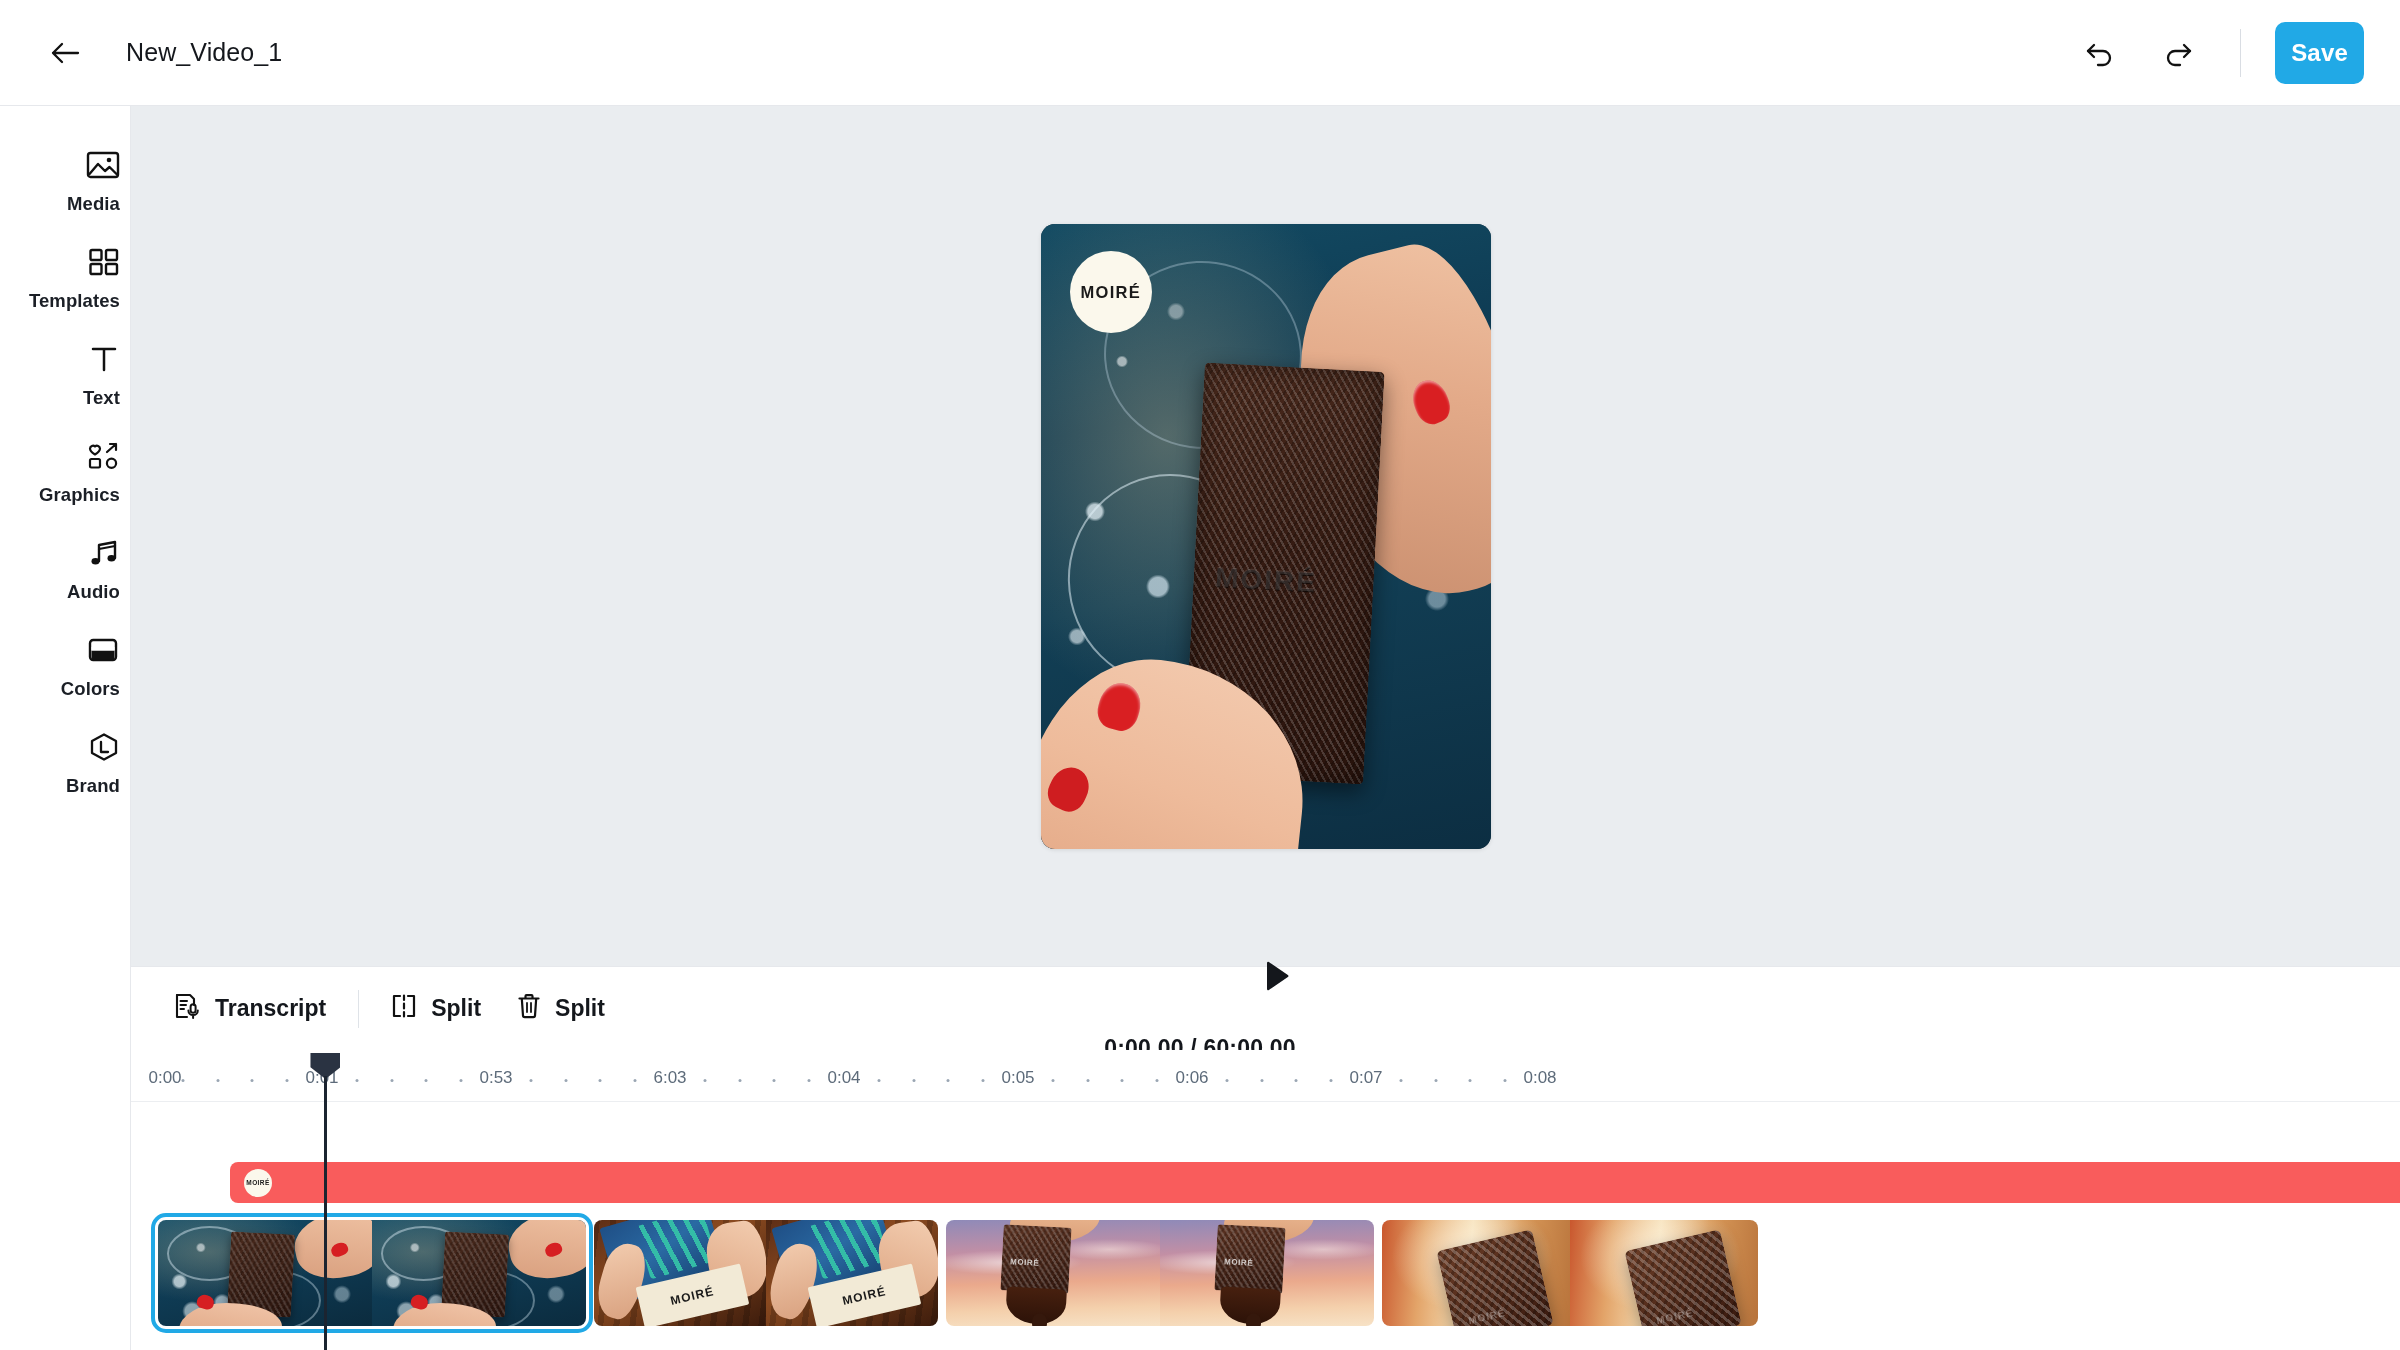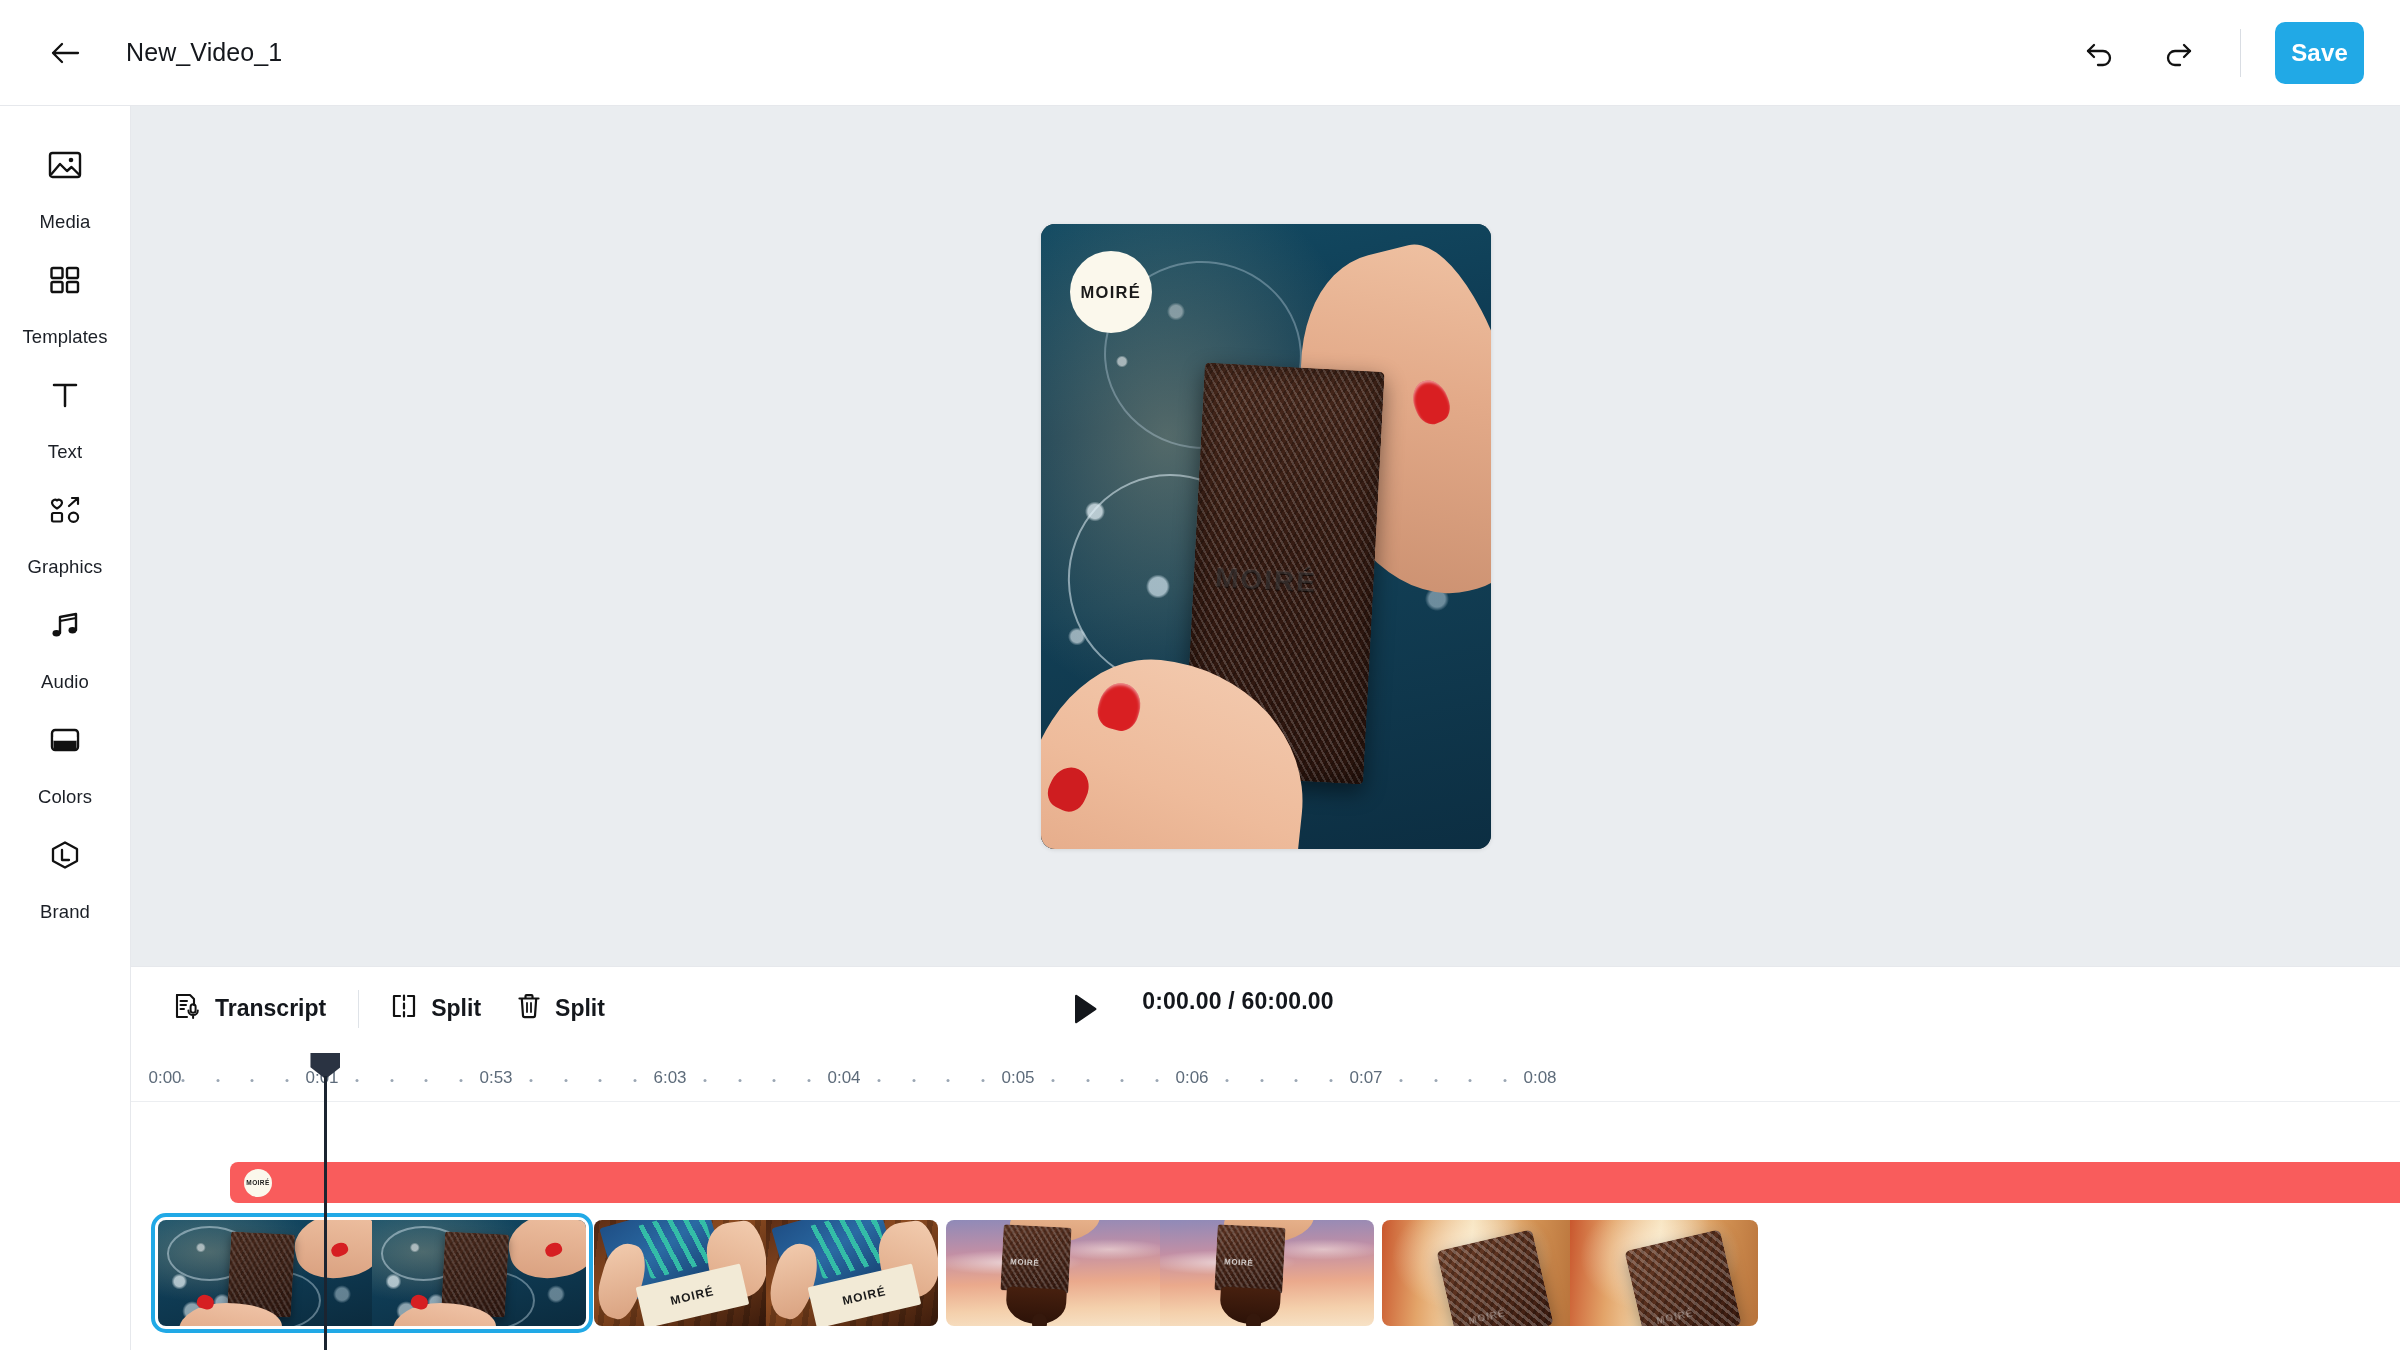--- a/index.html
+++ b/index.html
@@ -56,22 +56,22 @@
   
   .rail {
     width: 131px; min-width: 131px;
     background: #ffffff;
     border-right: 1px solid #e6e8ec;
     padding-top: 24px;
     display: flex; flex-direction: column; align-items: center;
   }
   .rail-item {
     width: 110px; padding: 16px 0 12px;
-    display: flex; flex-direction: column; align-items: center;
-    cursor: pointer; border-radius: 10px; gap: 27px;
+    display: flex; flex-direction: column; align-items: flex-end;
+    cursor: pointer; border-radius: 10px; gap: 9px; font-weight: bold;
   }
   .rail-ico { height: 38px; display: flex; align-items: center; justify-content: center; }
   .rail-label { font-size: 18.5px; color: #1b1f26; letter-spacing: .1px; }
 
   
   .stage-col { flex: 1; display: flex; flex-direction: column; min-width: 0; }
   .stage {
     flex: 1; background: #eaedf0;
     display: flex; align-items: center; justify-content: center;
     position: relative; min-height: 0;
@@ -186,21 +186,21 @@
     padding: 0 36px 0 24px;
   }
   .tool-btn {
     display: flex; align-items: center; gap: 14px;
     padding: 10px 18px; border-radius: 8px; cursor: pointer;
     font-size: 23px; font-weight: bold; color: #14171c;
   }
   .tool-divider { width: 1px; height: 38px; background: #dfe3e8; margin: 0 14px; }
   .transport {
     position: absolute; left: 50%; transform: translateX(-50%);
-    display: flex; align-items: flex-start; gap: 38px;
+    display: flex; align-items: flex-end; gap: 38px; flex-direction: column;
   }
   .play-btn { cursor: pointer; display: flex; align-items: center; padding: 6px; }
   .time-read { font-size: 23px; font-weight: bold; color: #14171c; letter-spacing: .2px; }
   .zoom-group { margin-left: auto; display: flex; align-items: center; gap: 0; }
   .zoom-ico { width: 44px; height: 44px; display: flex; align-items: center; justify-content: center; cursor: pointer; }
   .slider { width: 150px; height: 22px; position: relative; margin: 0 14px; cursor: pointer; }
   .slider-track {
     position: absolute; top: 50%; left: 0; right: 0; height: 7px;
     transform: translateY(-50%); background: #eceef2; border-radius: 4px;
   }

